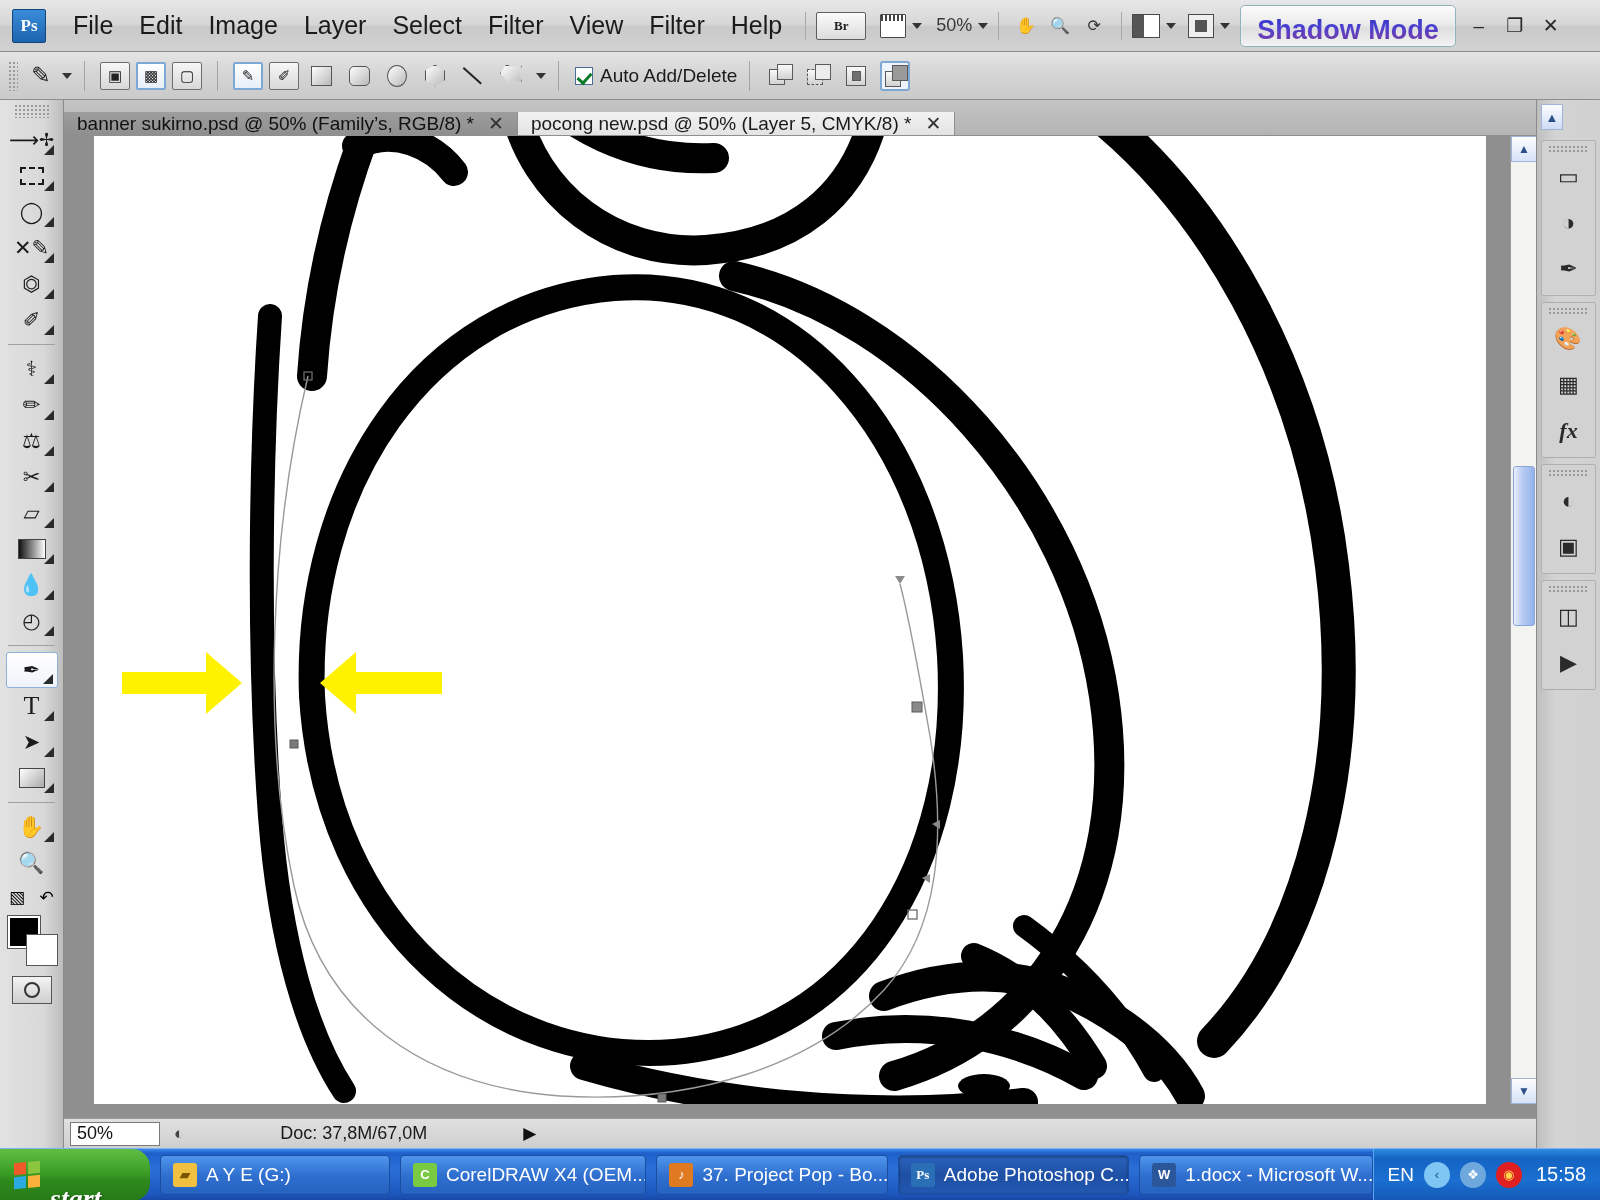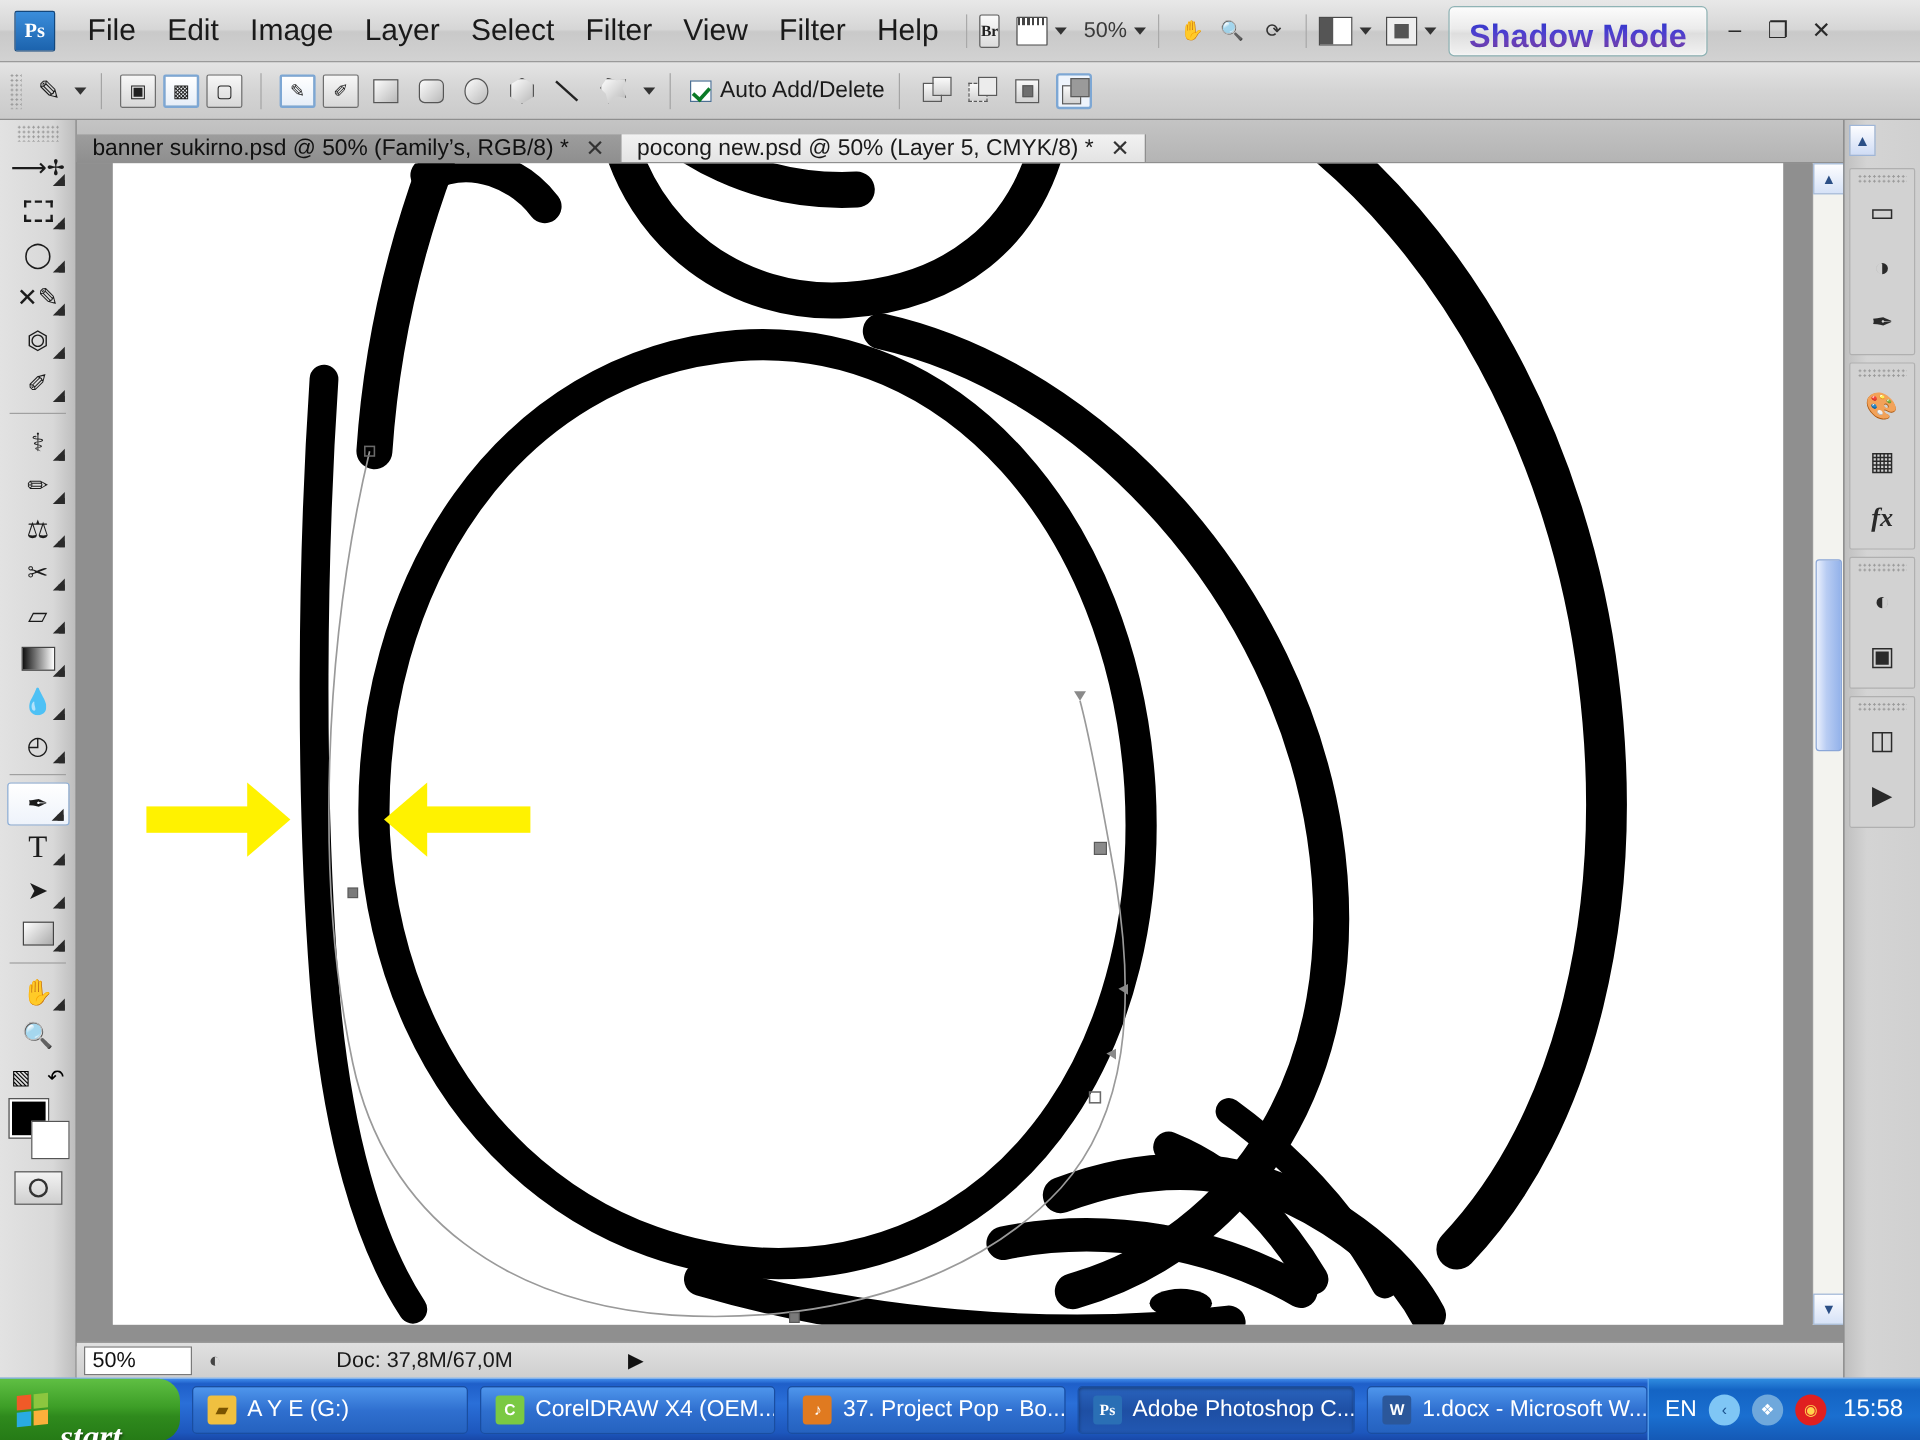--- a/index.html
+++ b/index.html
@@ -29,21 +29,21 @@
   .menu-item {
     font-size:25px; color:#1a1a1a; padding:4px 13px; cursor:default;
     white-space:nowrap;
   }
   .mb-sep { width:1px; height:28px; background:#a9a9a9; margin:0 10px; }
   .icon-btn {
     width:34px; height:30px; display:flex; align-items:center; justify-content:center;
     font-size:16px; color:#333;
   }
   .br-btn {
-    width:17px; height:28px; border:1px solid #5f5f5f; border-radius:2px;
+    width:50px; height:28px; border:1px solid #5f5f5f; border-radius:2px;
     background: linear-gradient(180deg,#fbfbfb,#dcdcdc);
     display:flex;align-items:center;justify-content:center;
     font-size:13px; font-weight:bold; color:#222; font-family:"Liberation Serif",serif;
   }
   .arrange-ic {
     width:26px;height:24px;border:1px solid #4a4a4a;border-radius:1px;
     background:#fff; position:relative; overflow:hidden;
   }
   .arrange-ic::before{content:"";position:absolute;left:0;top:0;width:100%;height:6px;
     background:repeating-linear-gradient(90deg,#444 0 2px,#fff 2px 4px);}

